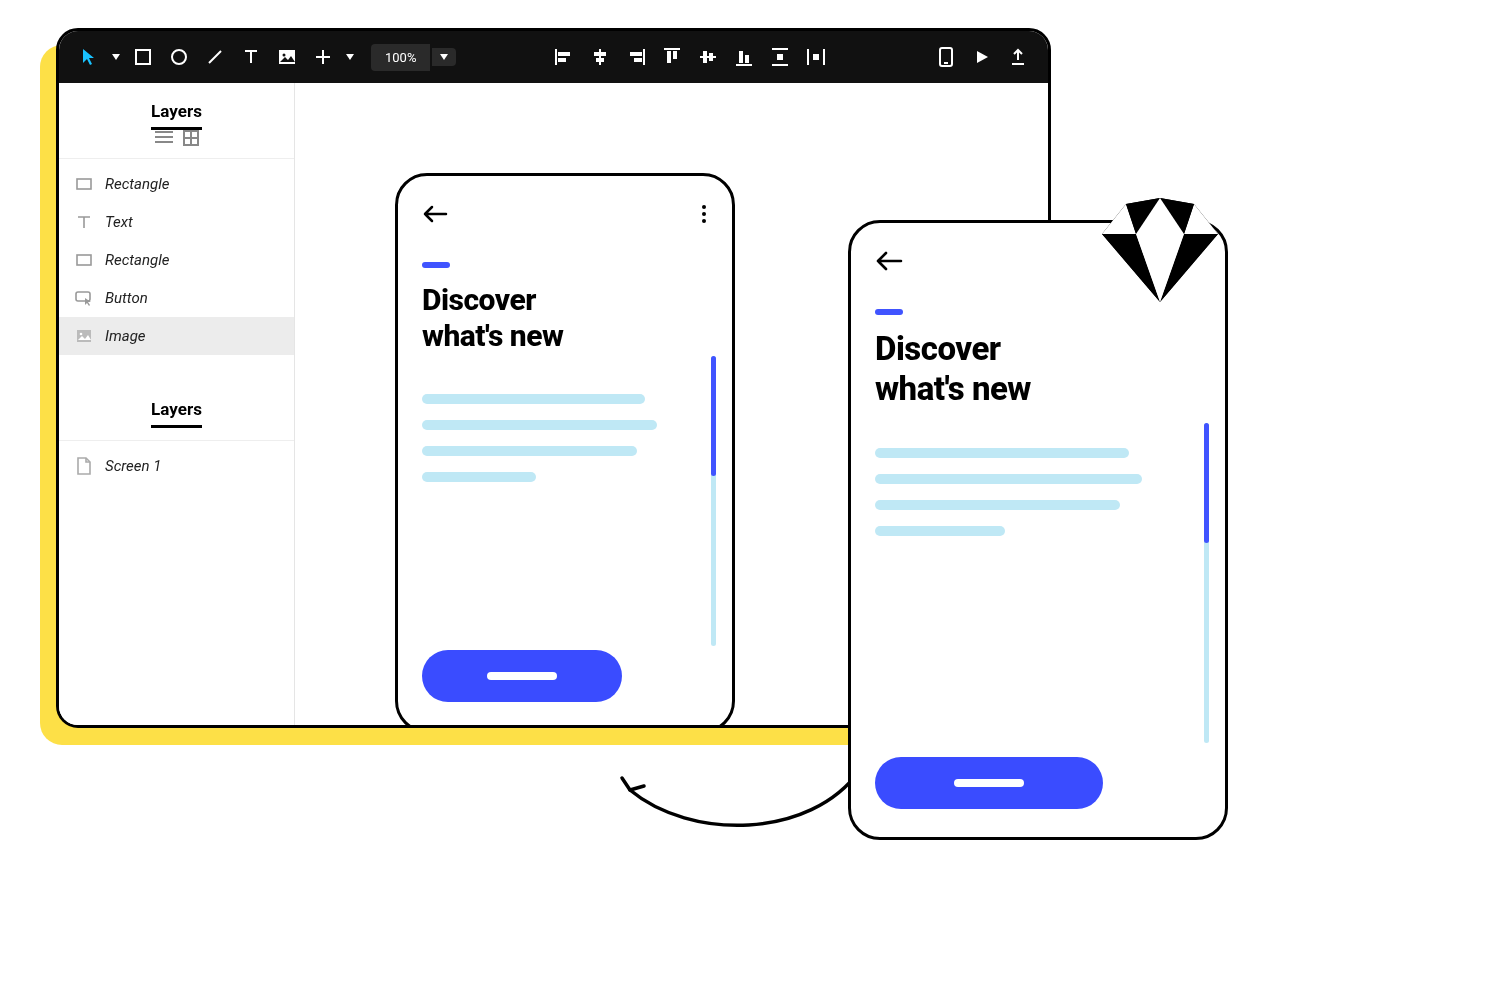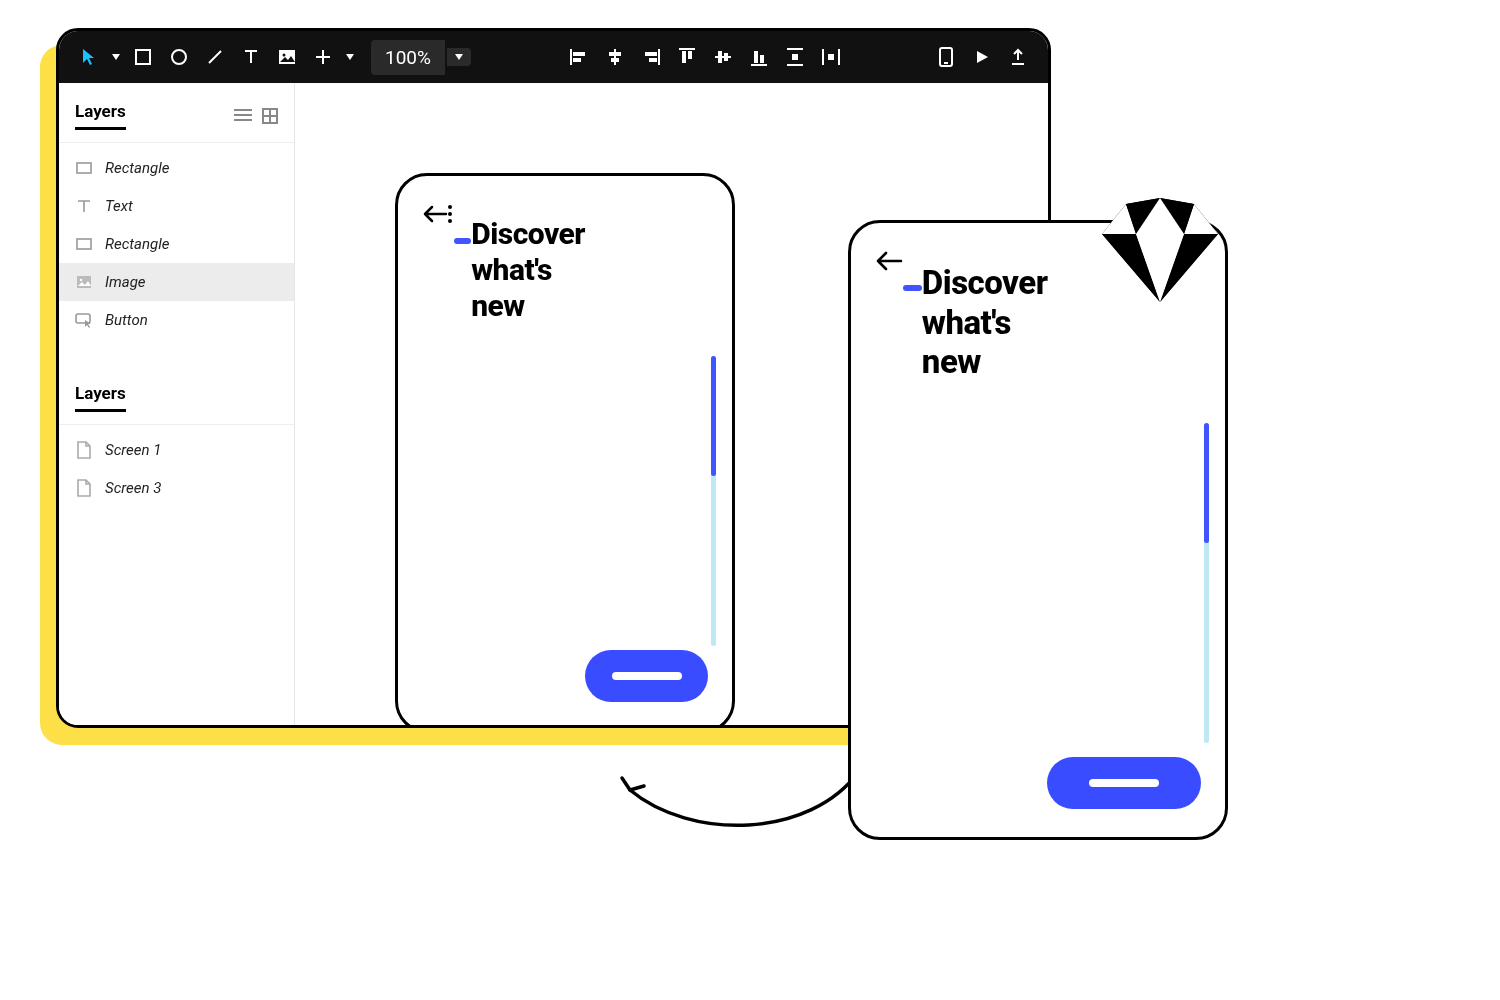--- a/index.html
+++ b/index.html
@@ -55,21 +55,21 @@
     }
     .zoom-pill {
       height: 30px;
       display: flex;
       align-items: center;
       margin-left: 12px;
     }
     .zoom-val {
       background: #2a2a2a;
       color: #fff;
-      font-size: 19px;
+      font-size: 13px;
       padding: 6px 14px;
       border-radius: 4px 0 0 4px;
     }
     .zoom-caret {
       background: #2a2a2a;
       color: #fff;
       padding: 6px 8px;
       border-radius: 0 4px 4px 0;
       margin-left: 2px;
       display:flex; align-items:center; justify-content:center;
@@ -79,20 +79,21 @@
       width: 236px;
       border-right: 1px solid #e5e5e5;
       background: #fff;
       overflow: hidden;
     }
     .panel-header {
       display: flex;
       align-items: center;
       justify-content: space-between;
       padding: 18px 16px 8px 16px;
+      flex-direction: column;
     }
     .panel-title {
       font-weight: 700;
       font-size: 17px;
       padding-bottom: 6px;
       border-bottom: 3px solid #000;
     }
     .panel-view-icons { display: flex; gap: 10px; color: #888; }
     .layer-list, .screen-list { padding: 6px 0; border-top: 1px solid #eee; margin-top:4px;}
     .layer-item, .screen-item {
@@ -112,21 +113,21 @@
       background: #fff;
       position: relative;
     }
     .phone {
       position: absolute;
       background: #fff;
       border: 3px solid #000;
       border-radius: 32px;
       padding: 26px 24px 28px 24px;
       display: flex;
-      flex-direction: row;
+      flex-direction: column;
     }
     .phone-1 { top: 90px; left: 100px; width: 340px; height: 560px; z-index:2;}
     .phone-2 { top: 220px; left: 848px; width: 380px; height: 620px; z-index: 3; position: absolute; }
     .phone-top { display: flex; justify-content: space-between; align-items: center; height: 24px; }
     .more-dots { display:flex; flex-direction:column; gap:3px; padding-right:2px;}
     .more-dots span { width:4px; height:4px; background:#000; border-radius:50%; }
     .accent-bar { width: 28px; height: 6px; background: #4054ff; border-radius: 4px; margin-top: 36px; }
     .headline { font-size: 30px; font-weight: 800; line-height: 1.2; margin-top: 14px; color:#000; letter-spacing:-0.5px;}
     .phone-2 .headline { font-size: 33px; }
     .ph-lines { margin-top: 40px; display:flex; flex-direction:column; gap: 16px; }
@@ -344,62 +345,53 @@
           <span>Text</span>
         </div>
         <div class="layer-item">
           <span class="layer-icon">
               <svg width="16" height="16">
                 <rect x="1" y="3" width="14" height="10" fill="none" stroke="#999" stroke-width="1.6"></rect>
               </svg>
             </span>
           <span>Rectangle</span>
         </div>
+        <div class="layer-item">
+          <span class="layer-icon">
+              <svg width="18" height="16" viewBox="0 0 18 16">
+                <rect x="1" y="2" width="14" height="9" rx="2" fill="none" stroke="#999" stroke-width="1.6"></rect>
+                <path d="M10 8 L10 15 L12 13 L14 16 L15 15 L13 12 L16 12 Z" fill="#999"></path>
+              </svg>
+            </span>
+          <span>Button</span>
+        </div>
         <div class="layer-item selected">
           <span class="layer-icon">
               <svg width="16" height="16">
                 <rect x="1" y="2" width="14" height="12" fill="#bbb"></rect>
                 <circle cx="5" cy="6" r="1.3" fill="#fff"></circle>
                 <path d="M2 12 L6 8 L9 11 L12 7 L15 12 Z" fill="#fff"></path>
               </svg>
             </span>
           <span>Image</span>
         </div>
-        <div class="layer-item">
-          <span class="layer-icon">
-              <svg width="18" height="16" viewBox="0 0 18 16">
-                <rect x="1" y="2" width="14" height="9" rx="2" fill="none" stroke="#999" stroke-width="1.6"></rect>
-                <path d="M10 8 L10 15 L12 13 L14 16 L15 15 L13 12 L16 12 Z" fill="#999"></path>
-              </svg>
-            </span>
-          <span>Button</span>
-        </div>
       </div>
 
       <div class="panel-header" style="margin-top:20px">
         <span class="panel-title">Layers</span>
       </div>
       <div class="screen-list">
         <div class="screen-item">
           <span class="layer-icon">
               <svg width="14" height="18" viewBox="0 0 14 18">
                 <path d="M1 1 H9 L13 5 V17 H1 Z" fill="none" stroke="#aaa" stroke-width="1.6"></path>
                 <path d="M9 1 V5 H13" fill="none" stroke="#aaa" stroke-width="1.6"></path>
               </svg>
             </span>
           <span>Screen 1</span>
-        </div>
-        <div class="screen-item">
-          <span class="layer-icon">
-              <svg width="14" height="18" viewBox="0 0 14 18">
-                <path d="M1 1 H9 L13 5 V17 H1 Z" fill="none" stroke="#aaa" stroke-width="1.6"></path>
-                <path d="M9 1 V5 H13" fill="none" stroke="#aaa" stroke-width="1.6"></path>
-              </svg>
-            </span>
-          <span>Screen 3</span>
         </div>
       </div>
     </div>
 
     <div class="canvas">
       <div class="phone phone-1">
         <div class="phone-top">
           <span>
               <svg width="26" height="18" viewBox="0 0 26 18">
                 <path d="M10 2 L3 9 L10 16 M3 9 H24" stroke="#000" stroke-width="2.5" fill="none" stroke-linecap="round" stroke-linejoin="round"></path>

